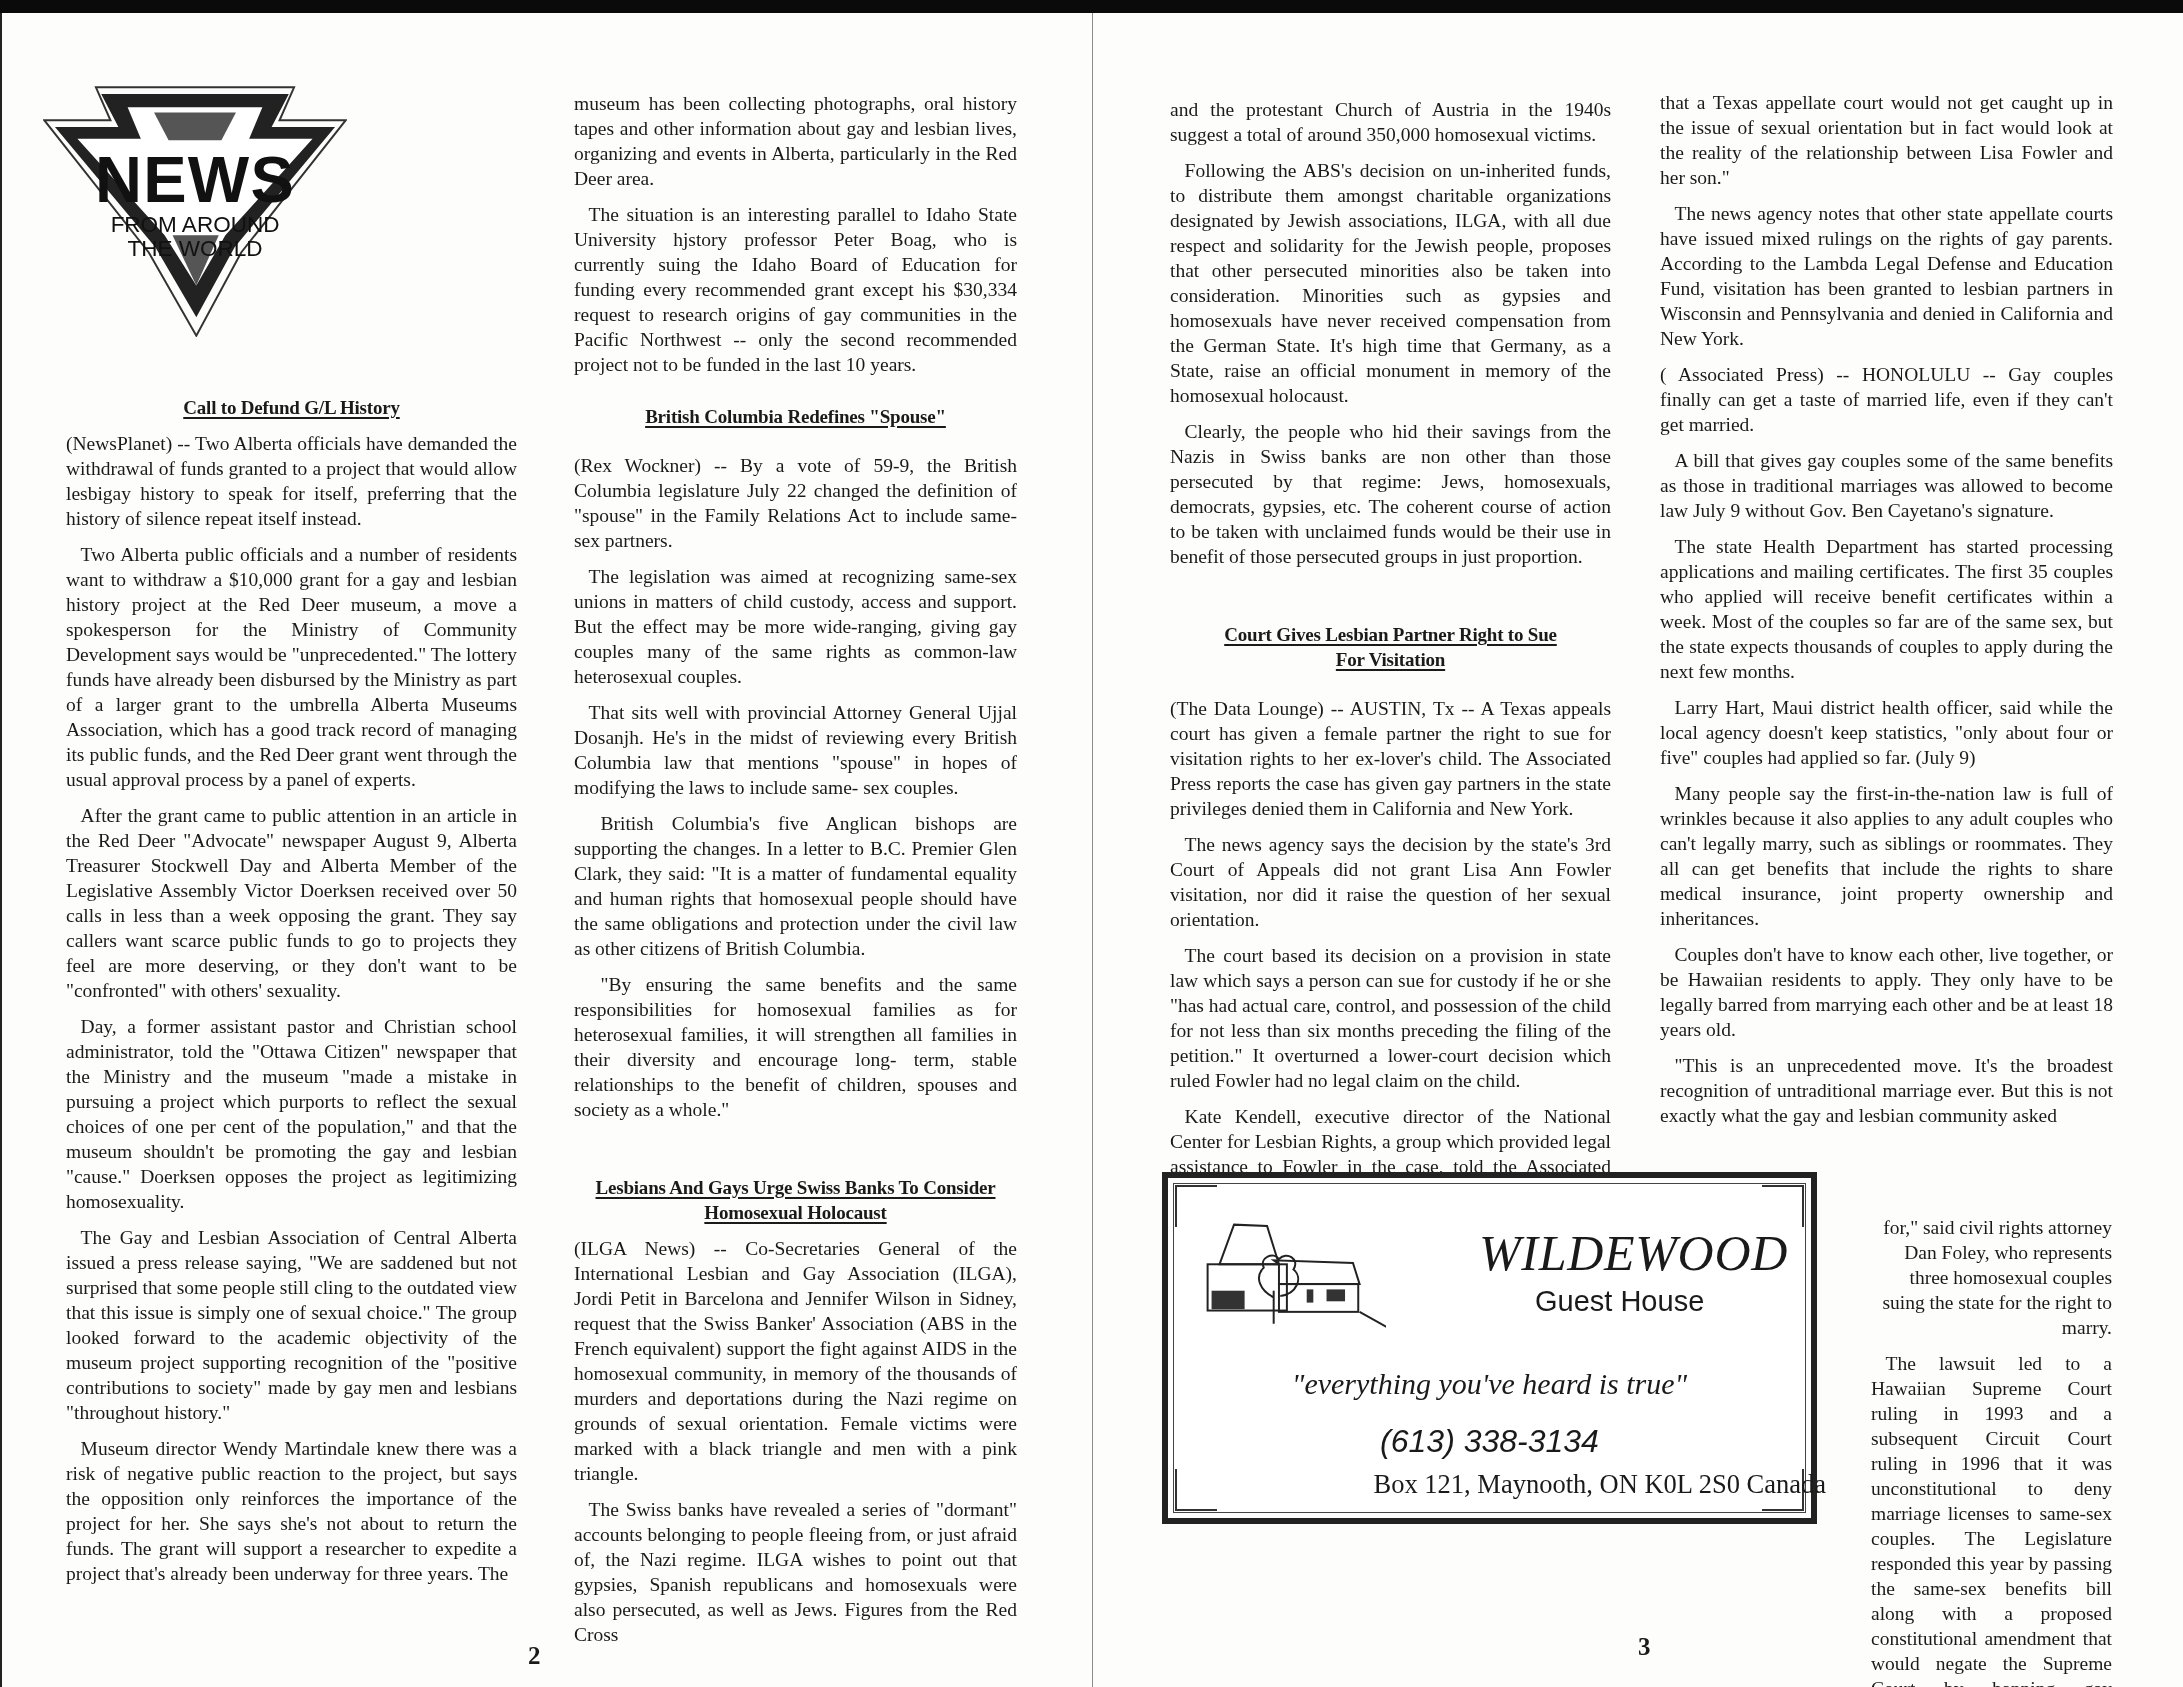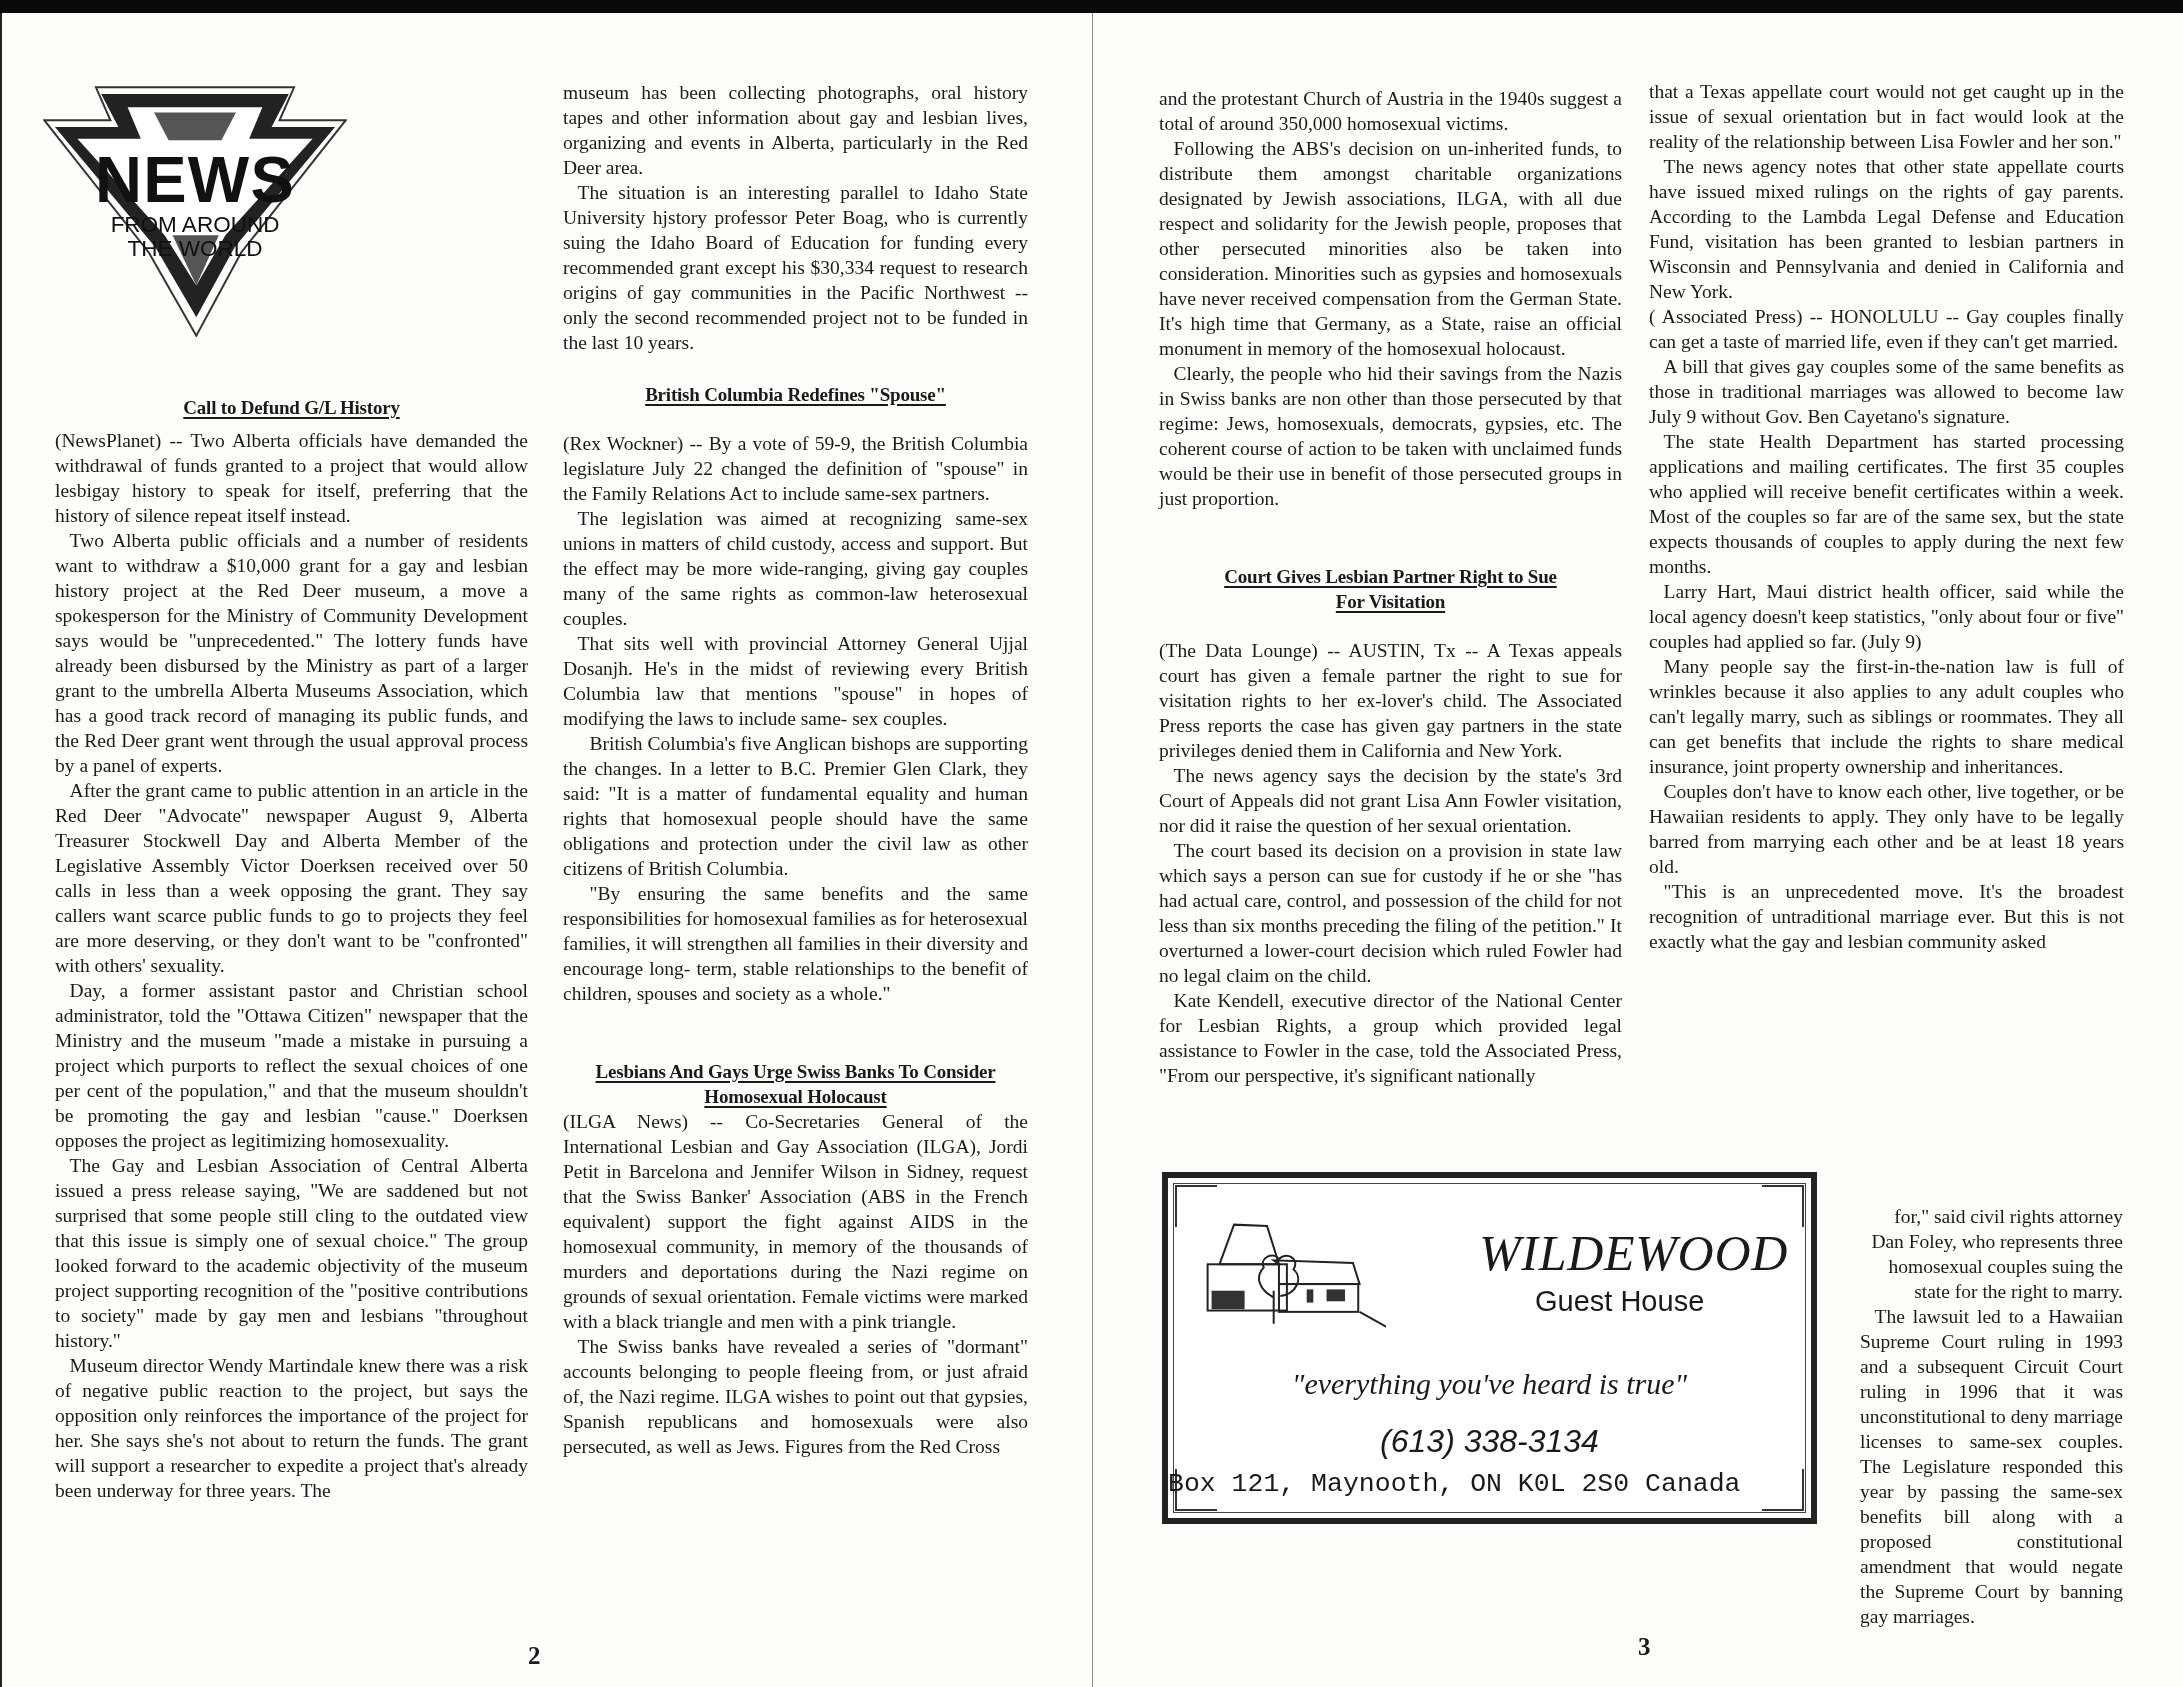--- a/index.html
+++ b/index.html
@@ -3,38 +3,38 @@
 <meta charset="utf-8">
 <style>
   html,body{margin:0;padding:0;background:#000;}
   body{width:2183px;height:1687px;position:relative;overflow:hidden;font-family:"Liberation Serif","DejaVu Serif",serif;color:#1a1a1a;}
   .topbar{position:absolute;left:0;top:0;width:2183px;height:13.2px;background:#0a0a0a;}
   .page{position:absolute;top:13.2px;height:1674px;background:#fdfdfb;}
   .page.left{left:0;width:1093px;border-left:2px solid #222;}
   .page.right{left:1093px;width:1090px;}
   .gutter{position:absolute;left:1092px;top:13.2px;width:1.3px;height:1674px;background:#8a8a8a;}
   .col{position:absolute;font-size:19.5px;line-height:25px;text-align:justify;}
-  .col p{margin:0;text-indent:14.6px;}
+  .col p{margin:11px;text-indent:14.6px;}
   .col p.first{text-indent:0;}
   .headline{font-weight:bold;text-align:center;text-decoration:underline;text-decoration-thickness:2px;text-underline-offset:3.3px;font-size:19px;line-height:25px;margin:0;letter-spacing:-0.2px;}
   .pagenum{position:absolute;font-weight:bold;font-size:25px;}
   .logo{position:absolute;left:41px;top:73px;width:304px;height:251px;}
   .logo-text{position:absolute;left:0;width:100%;text-align:center;font-family:"Liberation Sans","DejaVu Sans",sans-serif;color:#111;}
   .ad{position:absolute;left:1162px;top:1172px;width:655px;height:352px;border:6px solid #222;box-sizing:border-box;background:#fff;}
   .ad-inner{position:absolute;left:5.3px;top:5.3px;right:5.3px;bottom:5.3px;border:1.3px solid #444;}
   .corner{position:absolute;width:40px;height:40px;border-color:#333;border-style:solid;}
   .c-tl{left:6.6px;top:6.6px;border-width:2.6px 0 0 2.6px;}
   .c-tr{right:6.6px;top:6.6px;border-width:2.6px 2.6px 0 0;}
   .c-bl{left:6.6px;bottom:6.6px;border-width:0 0 2.6px 2.6px;}
   .c-br{right:6.6px;bottom:6.6px;border-width:0 2.6px 2.6px 0;}
   .ad-title{position:absolute;left:311px;top:46px;font-family:"Liberation Serif",serif;font-style:italic;font-size:50px;letter-spacing:0.7px;}
   .ad-sub{position:absolute;left:367px;top:107px;font-family:Liberation Sans, sans-serif;font-size:29px;}
   .ad-tag{position:absolute;left:0;width:100%;top:189px;text-align:center;font-family:"Liberation Serif",serif;font-style:italic;font-size:30px;}
   .ad-phone{position:absolute;left:0;width:100%;top:245px;text-align:center;font-family:"Liberation Sans",sans-serif;font-style:italic;font-size:32px;}
-  .ad-addr{position:absolute;left:0;width:100%;top:291px;text-align:left;font-family:Liberation Mono, monospace;font-size:26.5px;}
+  .ad-addr{position:absolute;left:0;width:100%;top:291px;text-align:right;font-family:Liberation Serif, serif;font-size:26.5px;padding-left:15px;}
   .house{position:absolute;left:33px;top:40px;width:185px;height:119px;}
 </style>
 </head>
 <body>
 
 <div class="topbar"></div>
 
 <div class="page left">
 
   <div class="logo">

